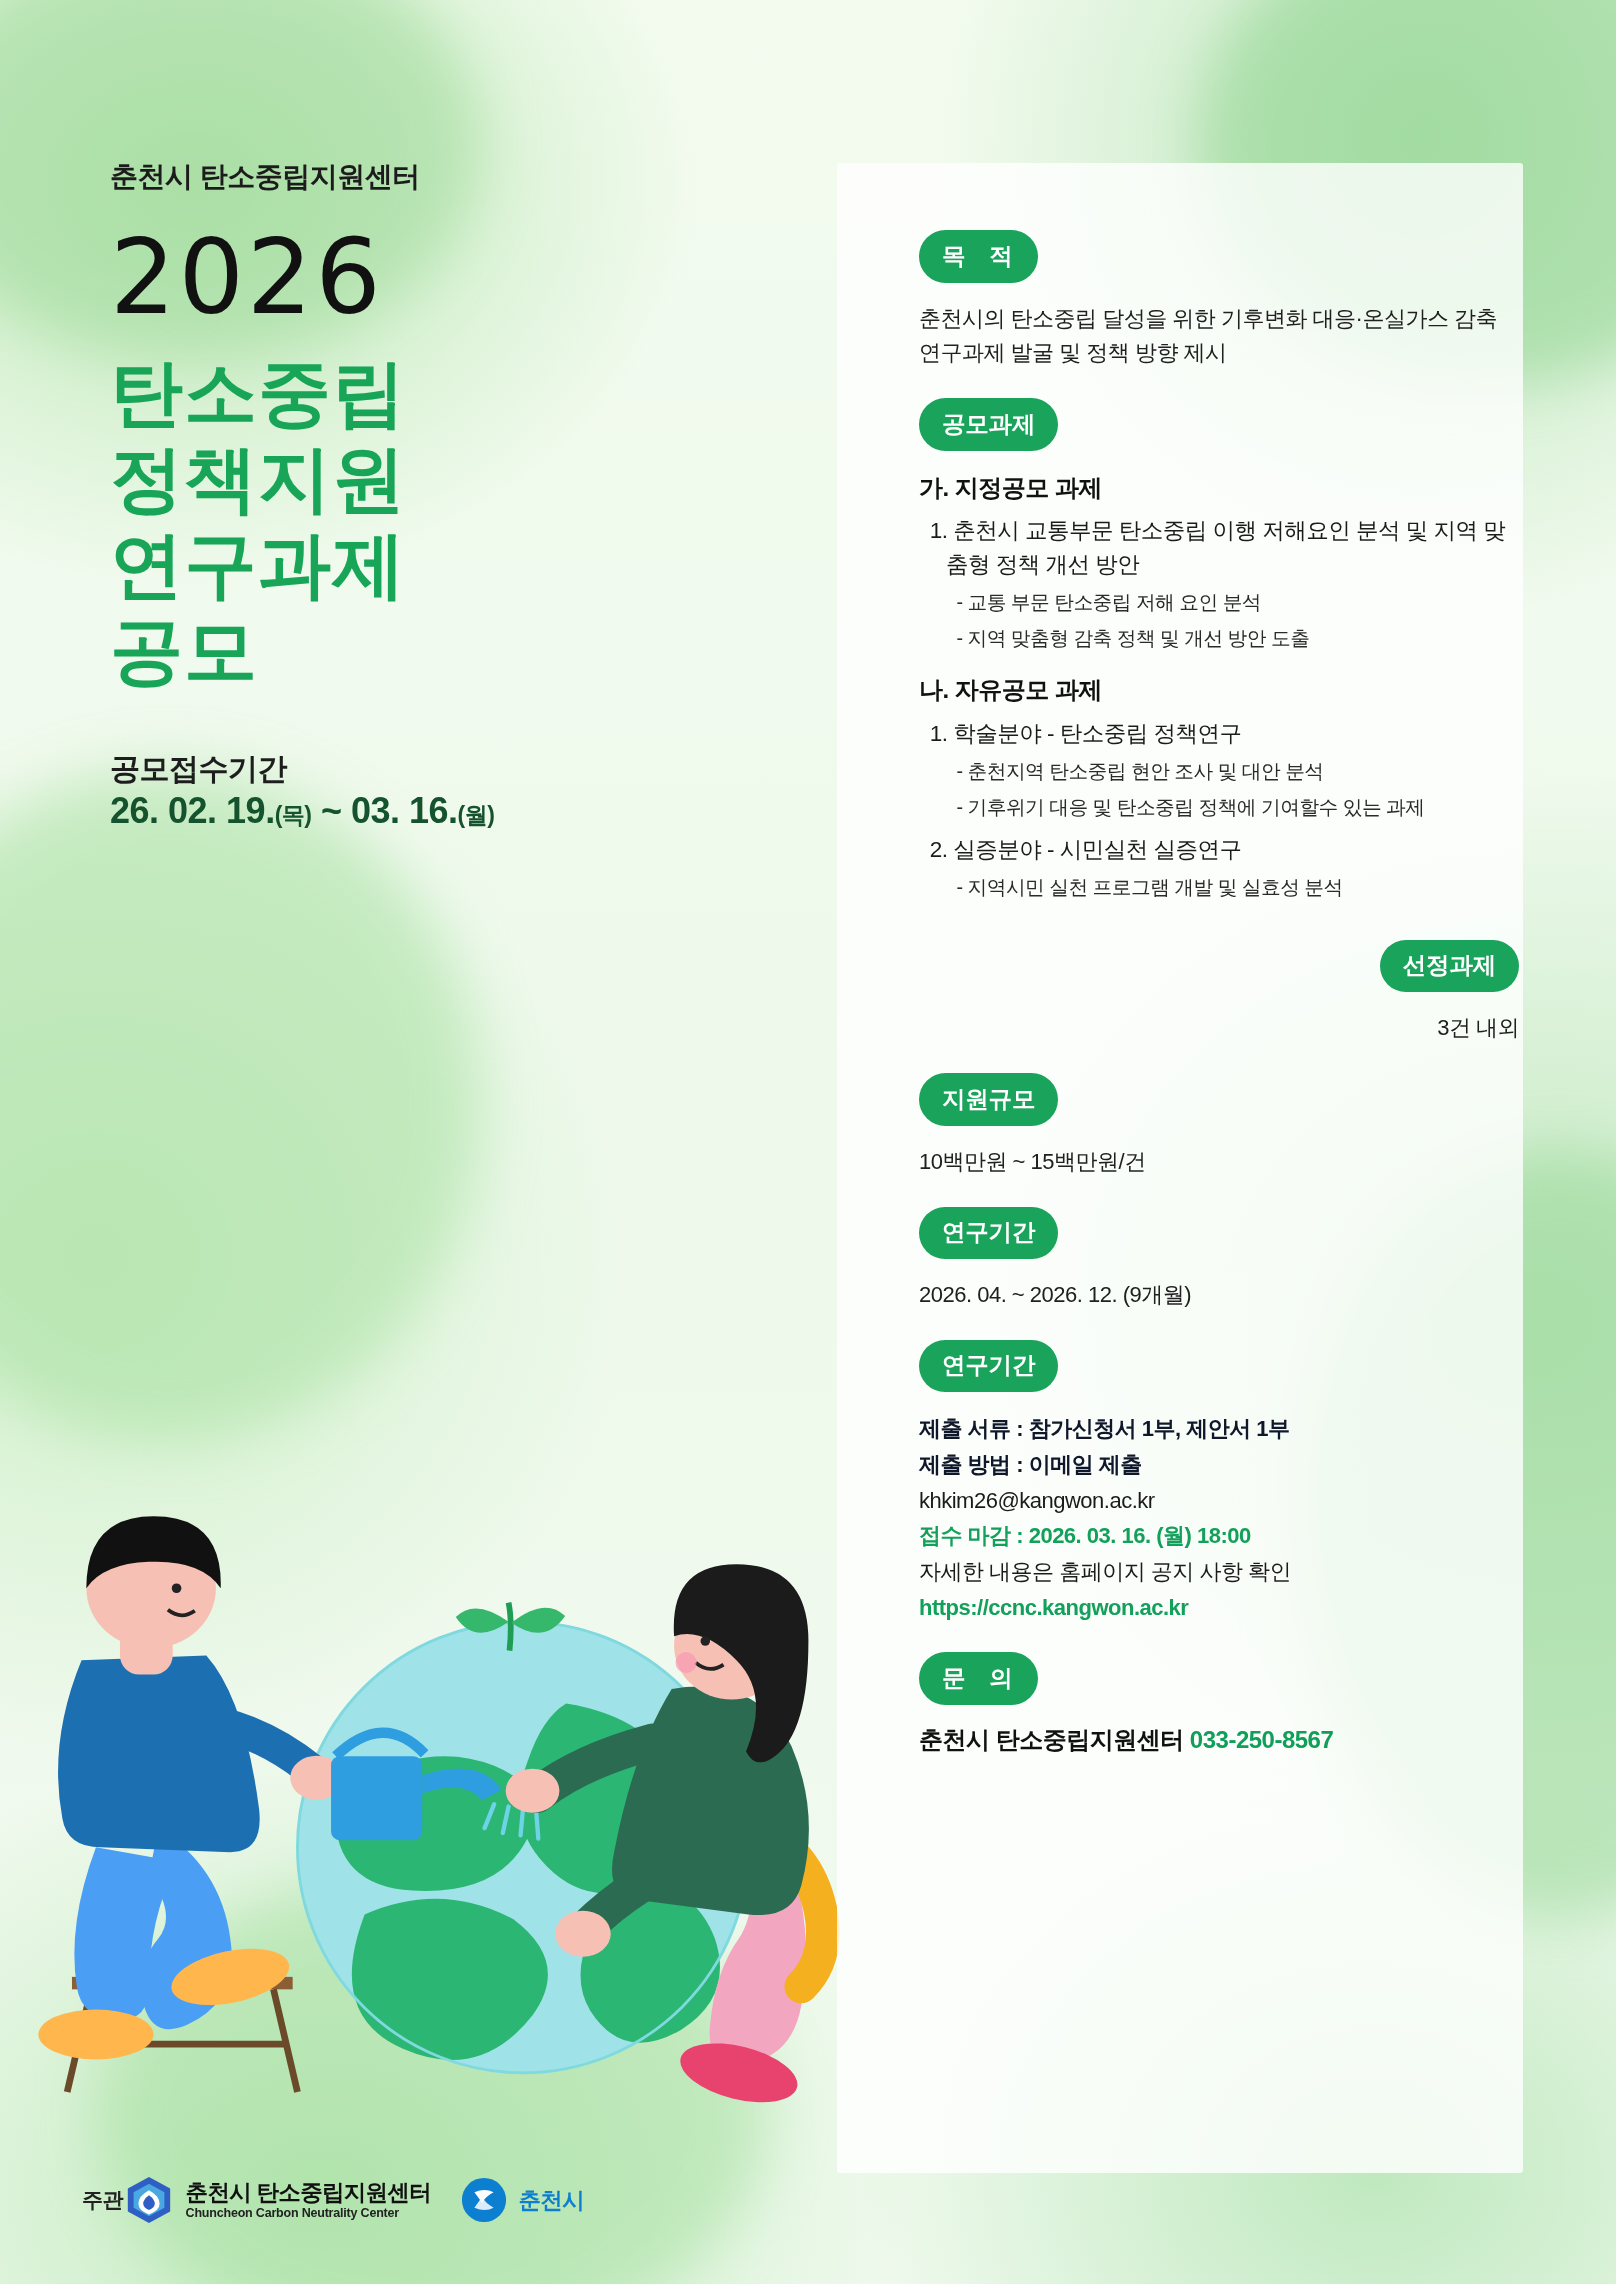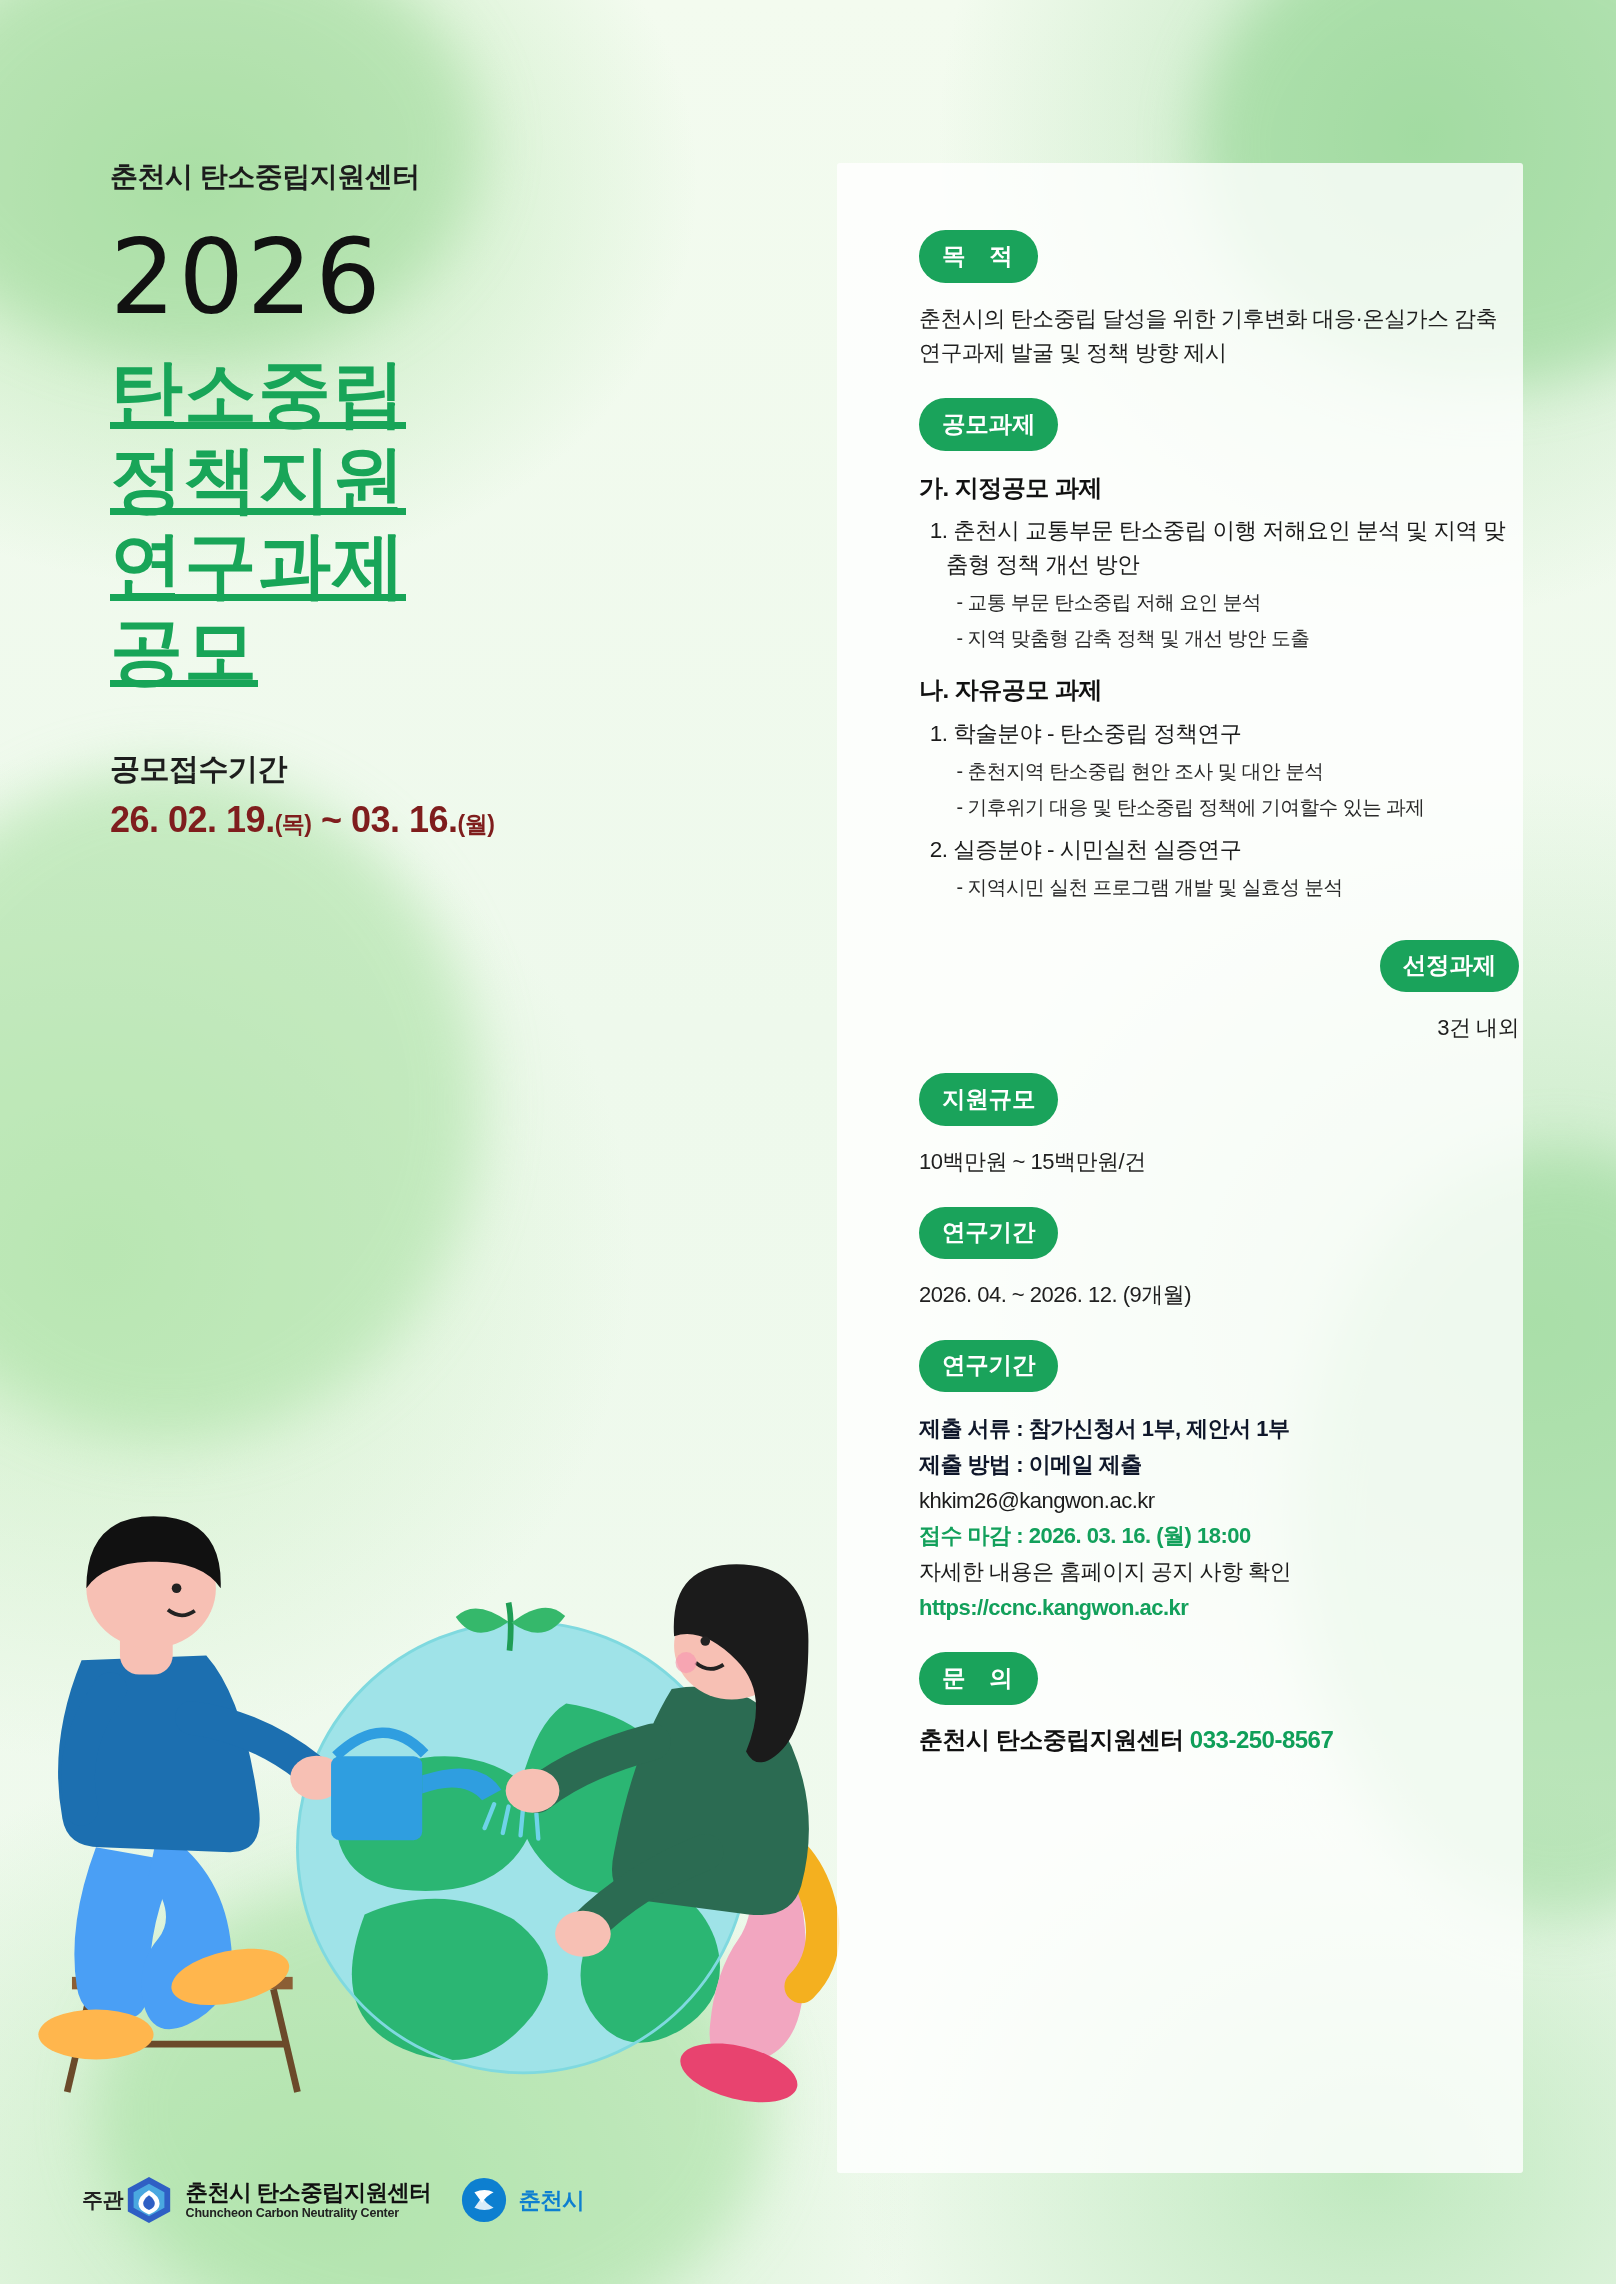--- a/index.html
+++ b/index.html
@@ -54,36 +54,35 @@
     line-height: 1;
     font-family: "DejaVu Sans", sans-serif;
   }
   .main-title {
     margin-top: 21px;
     font-size: 73px;
     font-weight: 800;
     color: #18a558;
     line-height: 1.18;
     letter-spacing: 1px;
-    text-decoration: underline;
   }
   .main-title .ln { display: block; white-space: nowrap; }
 
   .period-label {
     margin-top: 54px;
     font-size: 30px;
     font-weight: 600;
     color: #1d1d1d;
     letter-spacing: -0.5px;
   }
   .period-dates {
-    margin-top: 9px;
+    margin-top: 0;
     font-size: 36px;
     font-weight: 800;
-    color: #7f1d1d;
+    color: #14532d;
     letter-spacing: -0.5px;
   }
   .period-dates .small {
     font-size: 23px;
     font-weight: 700;
   }
 
   
   .panel {
     position: absolute;

